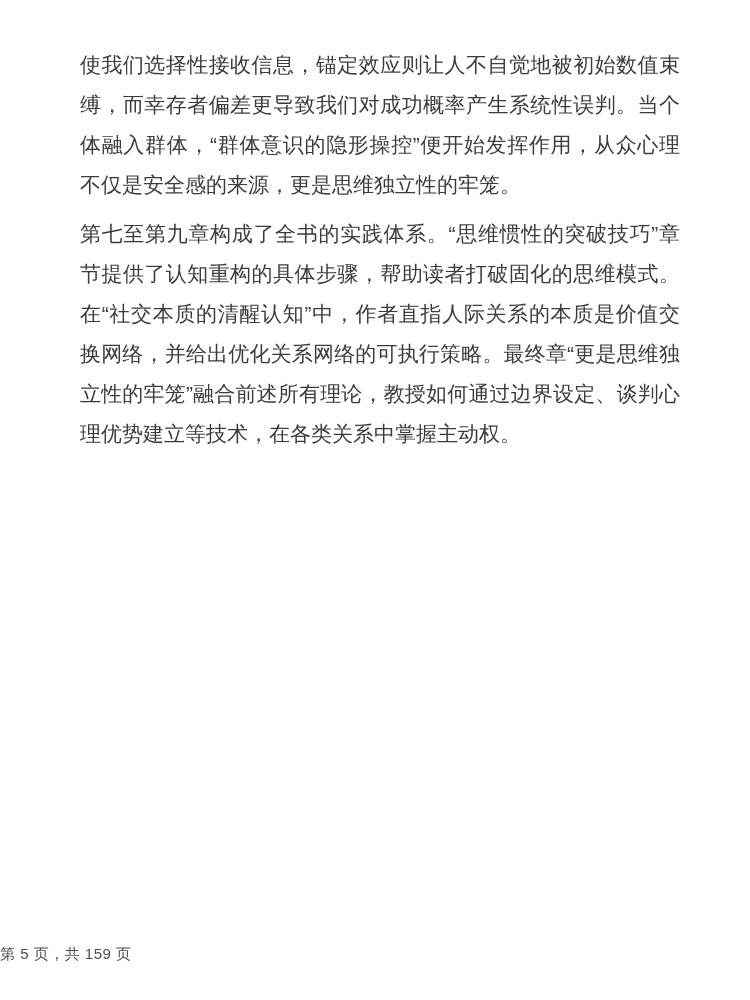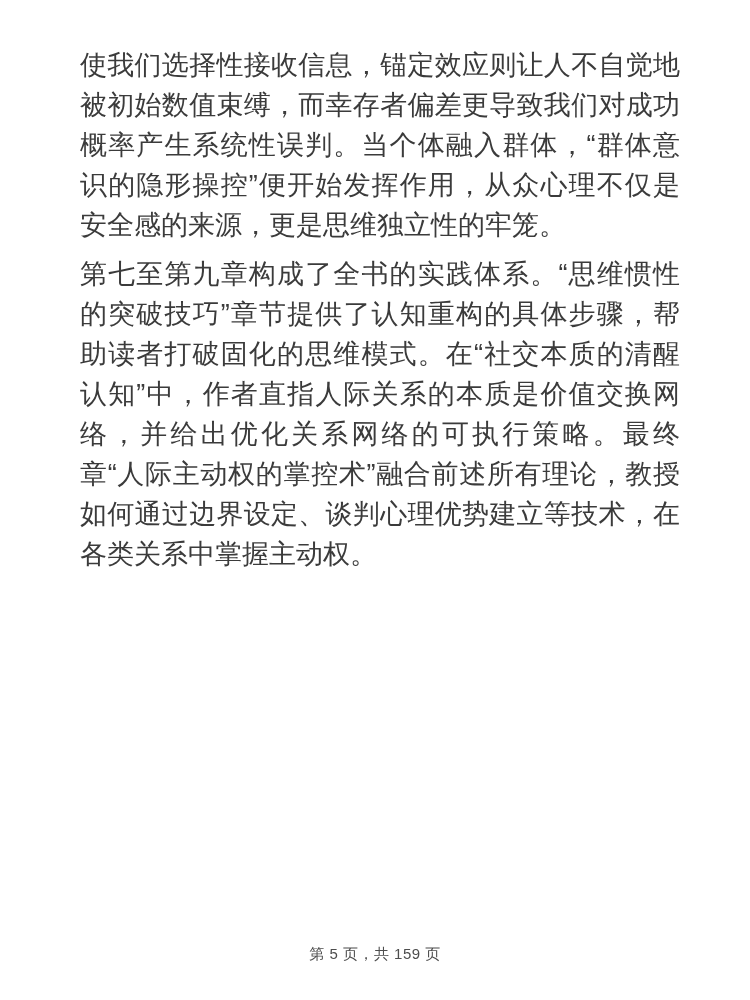--- a/index.html
+++ b/index.html
@@ -14,43 +14,43 @@
     background: #ffffff;
     overflow: hidden;
     font-family: "Liberation Sans", sans-serif;
   }
   .content {
     position: absolute;
     top: 45px;
     left: 80px;
     width: 600px;
     color: #3b3b3b;
-    font-size: 27px;
+    font-size: 21px;
     line-height: 40px;
     text-align: justify;
     letter-spacing: 0;
   }
   .content p {
     margin: 0 0 9px 0;
     word-break: break-all;
   }
   .footer {
     position: absolute;
     top: 944px;
     left: 0;
     width: 750px;
-    text-align: center;
+    text-align: left;
     font-size: 15px;
     line-height: 20px;
     color: #4d4d4d;
     letter-spacing: 0.5px;
   }
 </style>
 </head>
 <body>
 
 <div class="page">
   <div class="content">
     <p>使我们选择性接收信息，锚定效应则让人不自觉地被初始数值束缚，而幸存者偏差更导致我们对成功概率产生系统性误判。当个体融入群体，“群体意识的隐形操控”便开始发挥作用，从众心理不仅是安全感的来源，更是思维独立性的牢笼。</p>
-    <p>第七至第九章构成了全书的实践体系。“思维惯性的突破技巧”章节提供了认知重构的具体步骤，帮助读者打破固化的思维模式。在“社交本质的清醒认知”中，作者直指人际关系的本质是价值交换网络，并给出优化关系网络的可执行策略。最终章“人际主动权的掌控术”融合前述所有理论，教授如何通过边界设定、谈判心理优势建立等技术，在各类关系中掌握主动权。</p>
+    <p>第七至第九章构成了全书的实践体系。“思维惯性的突破技巧”章节提供了认知重构的具体步骤，帮助读者打破固化的思维模式。在“社交本质的清醒认知”中，作者直指人际关系的本质是价值交换网络，并给出优化关系网络的可执行策略。最终章“更是思维独立性的牢笼”融合前述所有理论，教授如何通过边界设定、谈判心理优势建立等技术，在各类关系中掌握主动权。</p>
   </div>
   <div class="footer">第 5 页，共 159 页</div>
 </div>
 
 </body></html>

